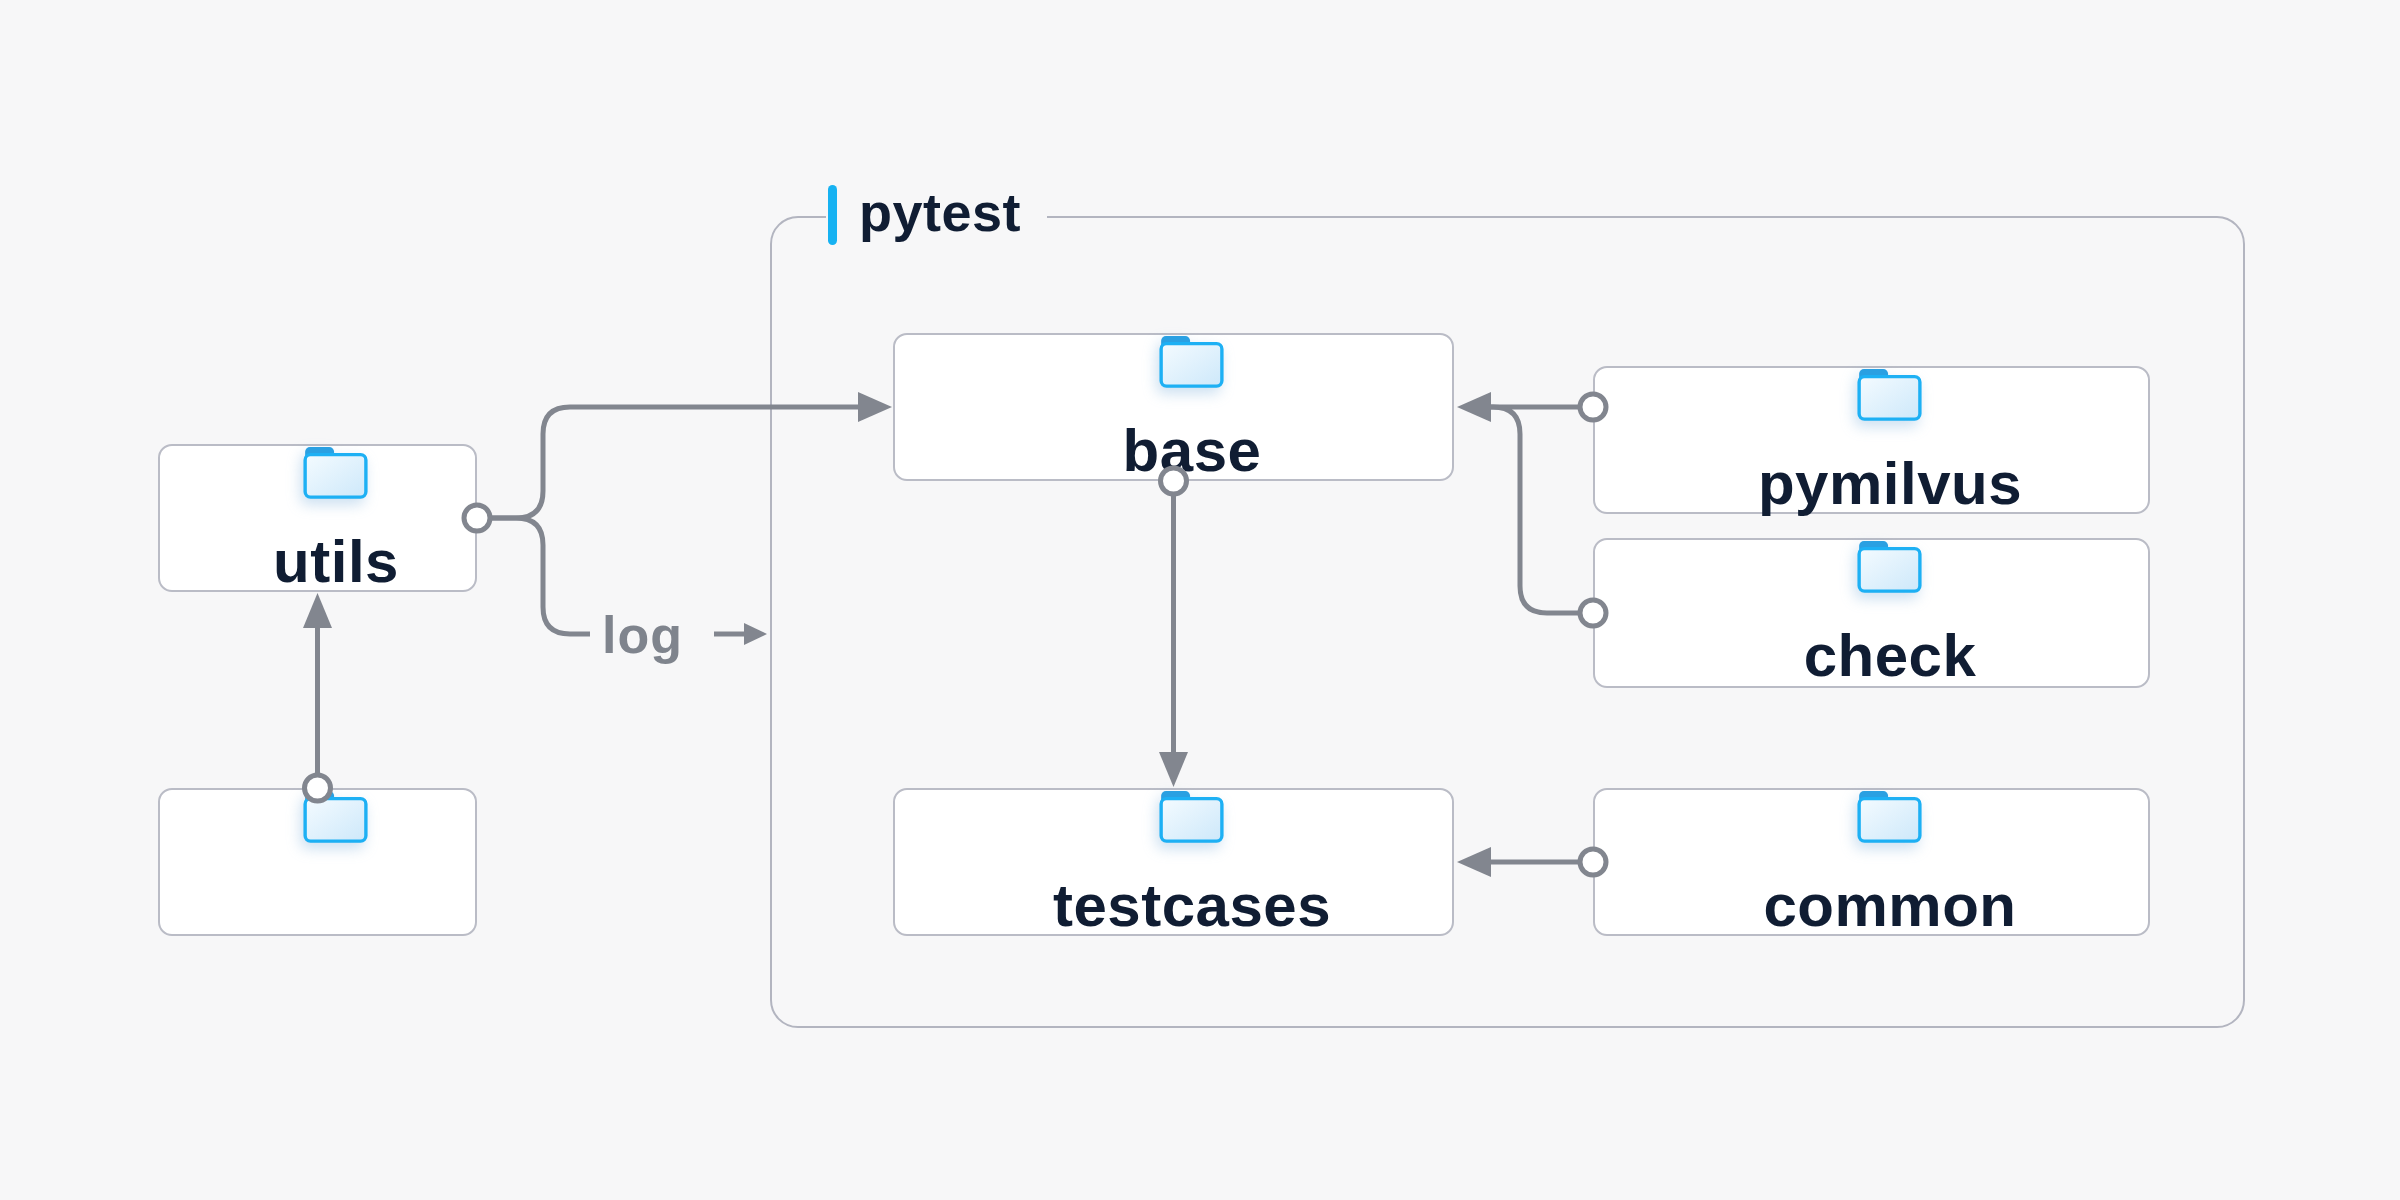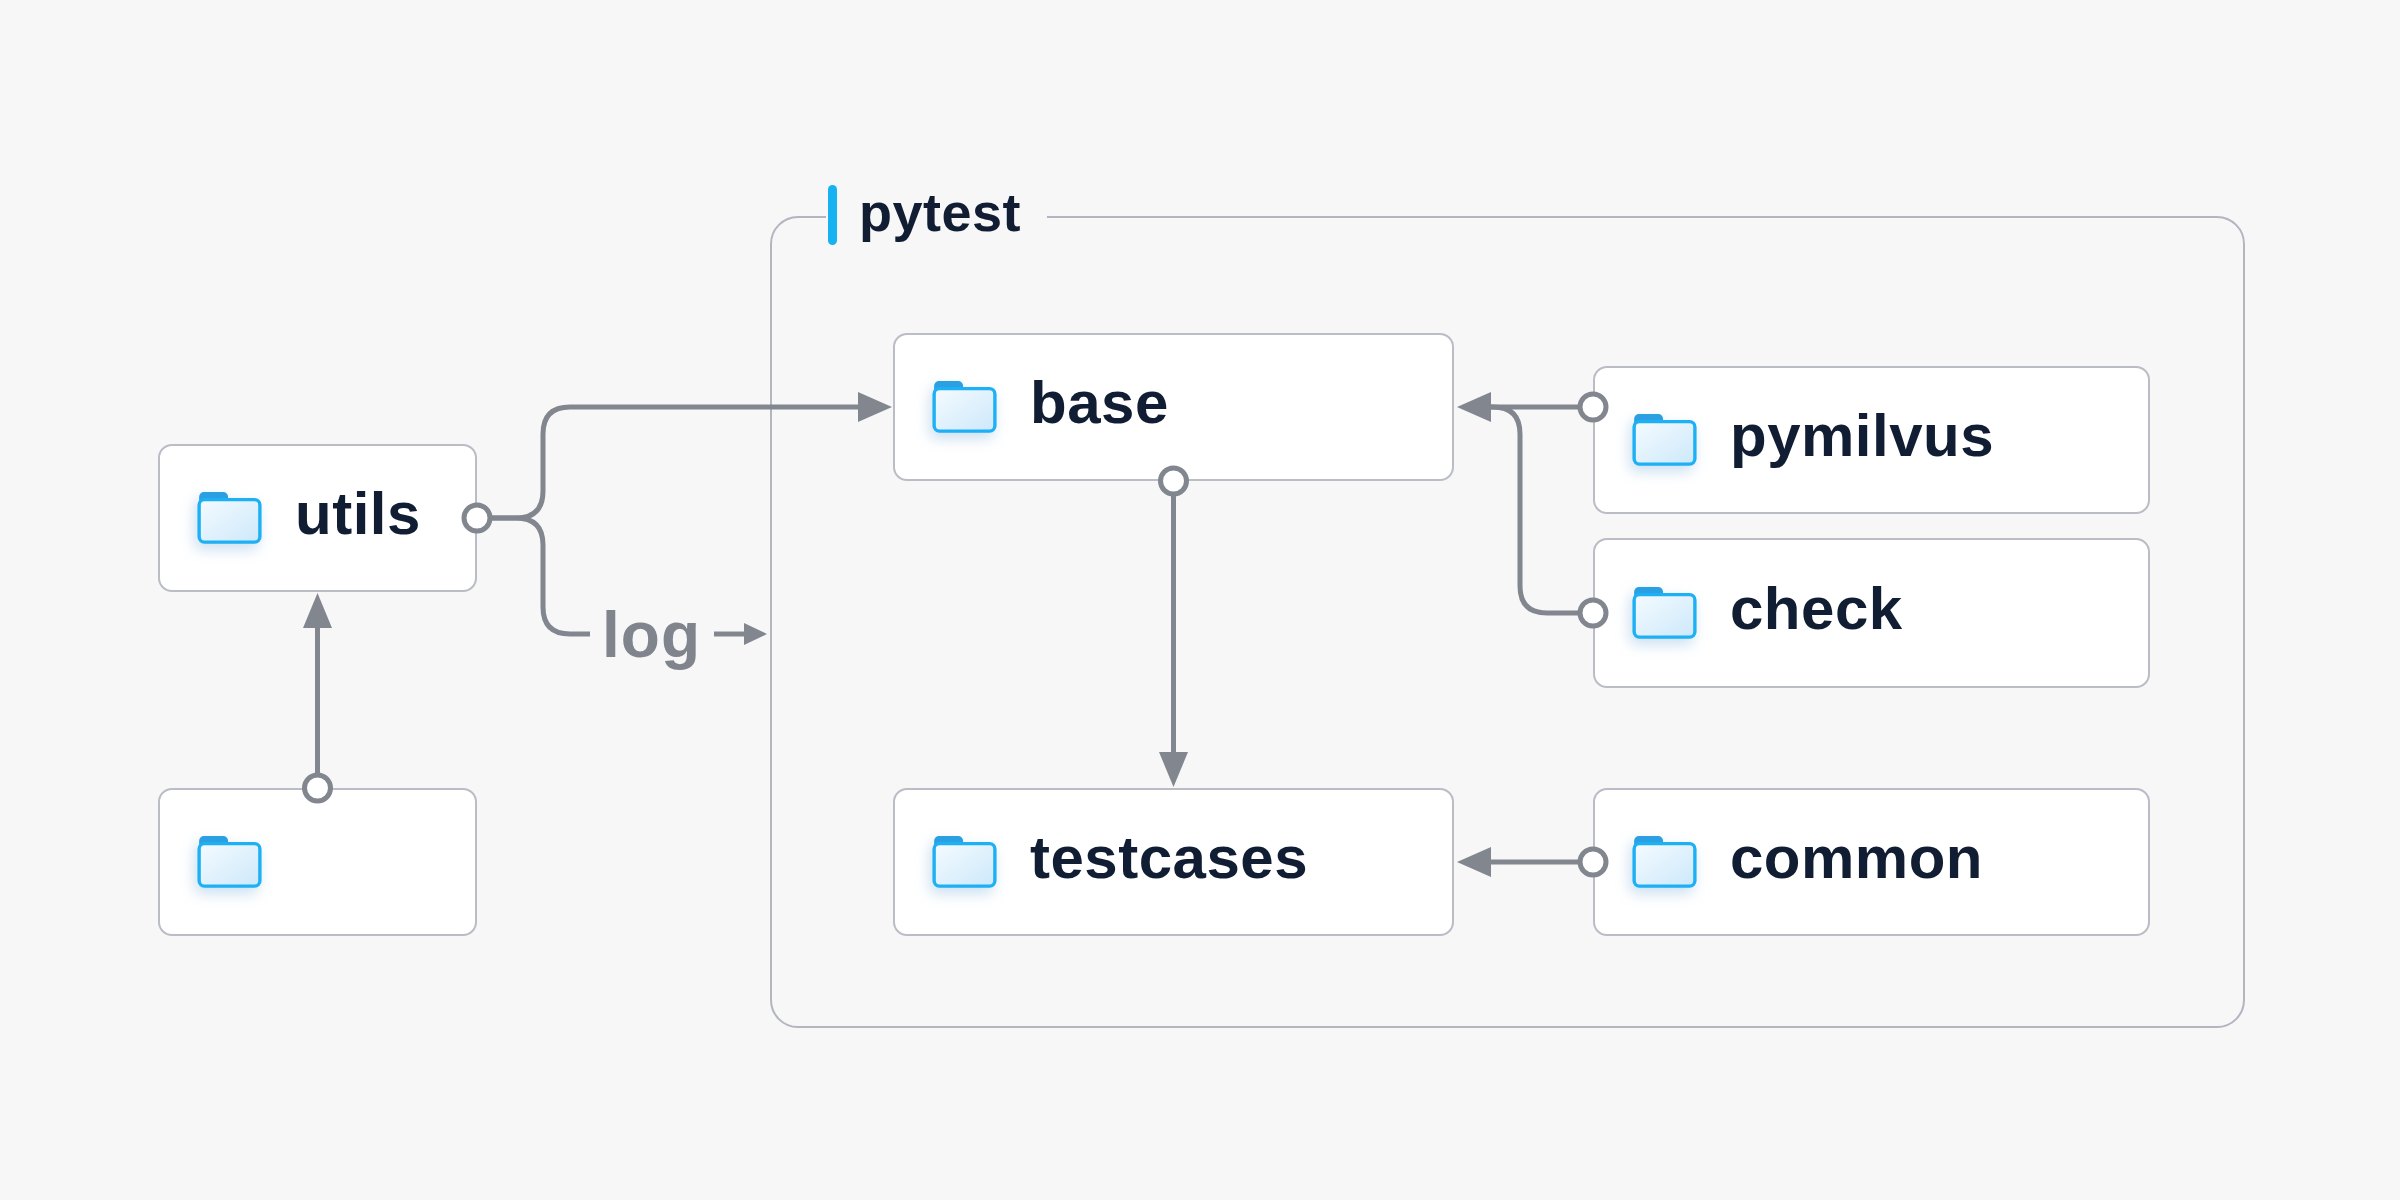--- a/index.html
+++ b/index.html
@@ -51,20 +51,21 @@
 
   
   .node{
     position:absolute;
     background:var(--node_bg);
     border:2px solid var(--node_border);
     border-radius:14px;
     display:flex;align-items:center;
     padding-left:37px;gap:32px;
     z-index:2;
+    flex-direction:column;
   }
   .node .label{
     font-size:60px;font-weight:700;color:var(--label_text);
     letter-spacing:0.5px;line-height:1;padding-bottom:8px;
   }
   .node svg.folder{
     width:66px;height:54px;flex:0 0 auto;
     filter:drop-shadow(-3px 6px 7px rgba(110,165,215,0.35));
   }
 
@@ -82,21 +83,21 @@
     z-index:4;pointer-events:none;
   }
   .edge{stroke:var(--line);stroke-width:5;fill:none;}
   .head{fill:var(--line);stroke:none;}
   .dot{fill:var(--node_bg);stroke:var(--line);stroke-width:5;}
 
   
   .log-label{
     position:absolute;left:602px;top:601px;width:100px;height:68px;
     display:flex;align-items:center;
-    font-size:64px;font-weight:600;color:var(--muted_text);
+    font-size:52px;font-weight:600;color:var(--muted_text);
     letter-spacing:1px;line-height:1;
     z-index:3;
   }
 </style>
 </head>
 <body>
 
 <div class="stage">
 
   <div class="group"></div>

